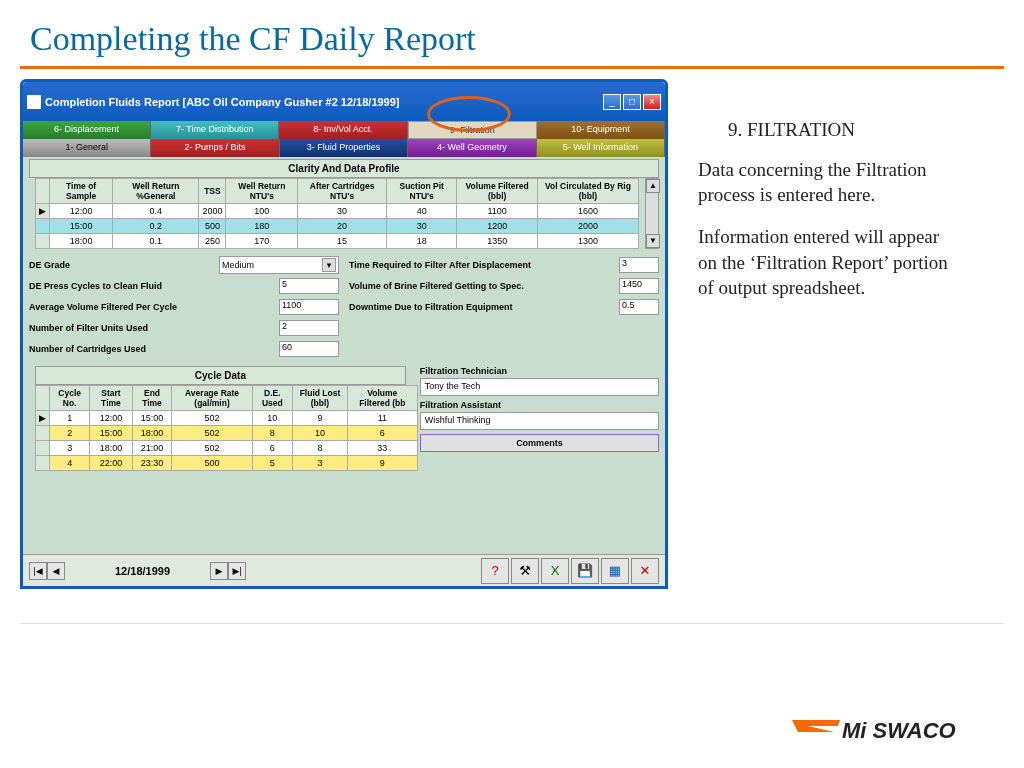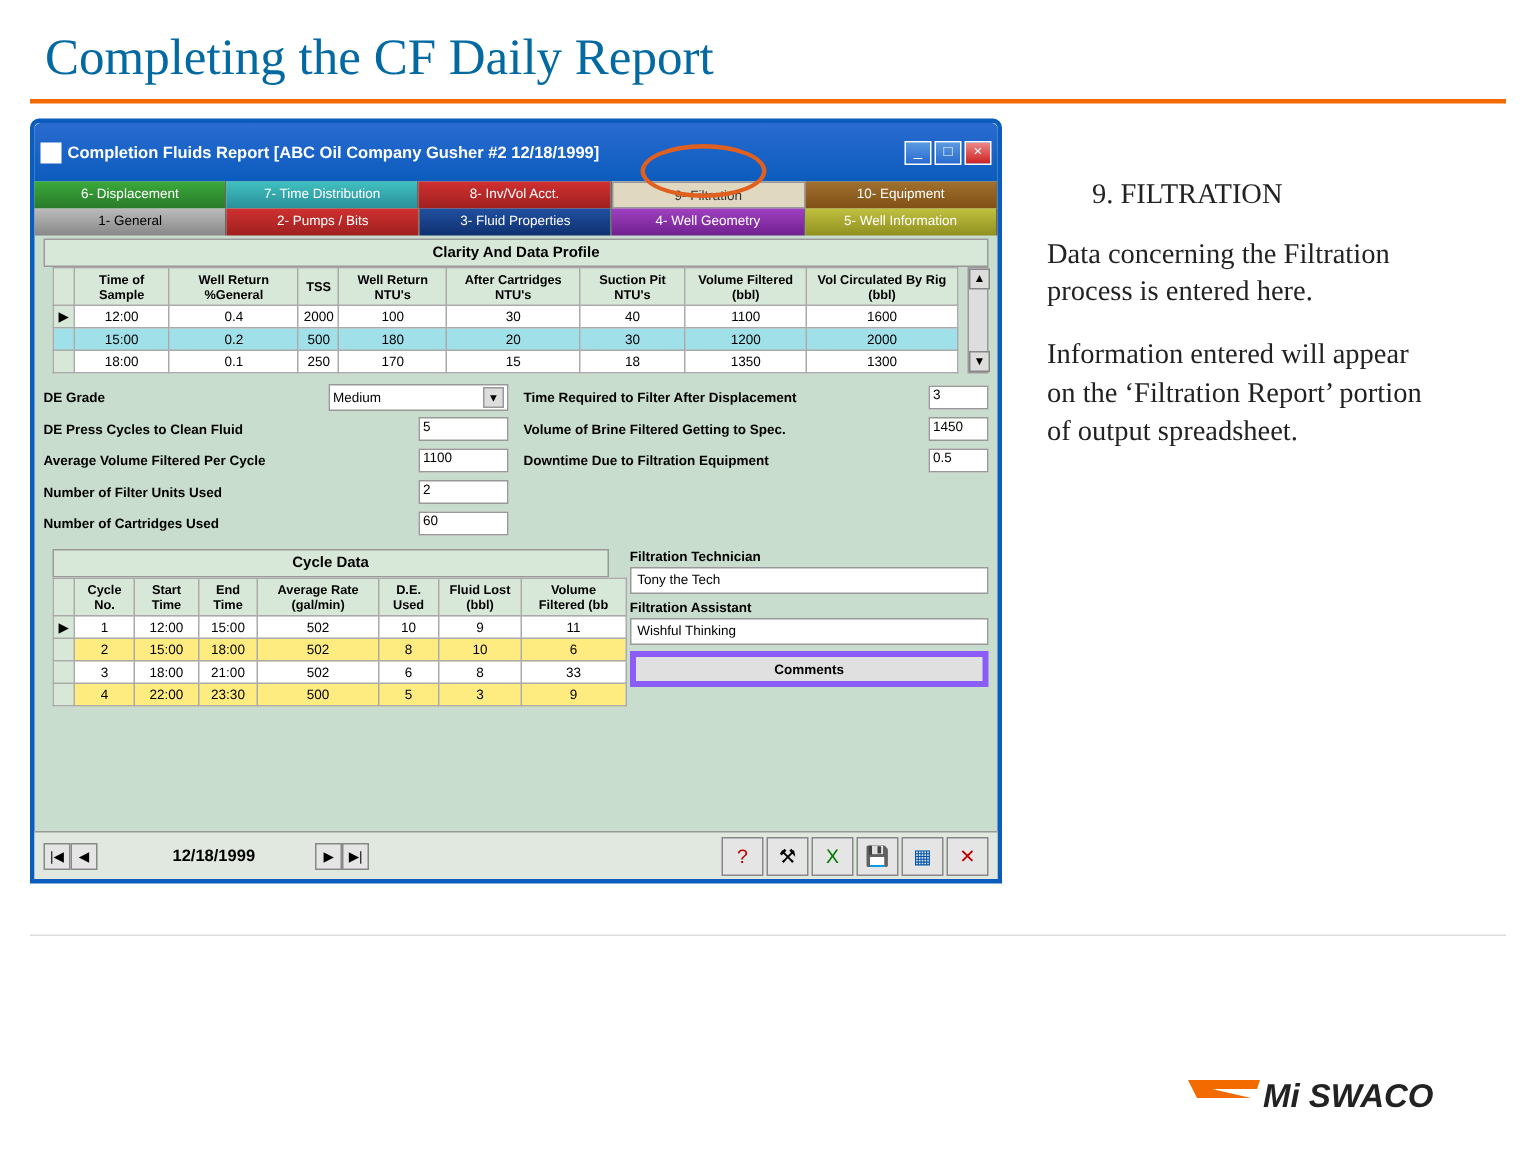--- a/index.html
+++ b/index.html
@@ -32,21 +32,21 @@
   .prow { display:flex; align-items:center; height:20px; margin-bottom:1px; }
   .plabel { flex:1; font-weight:bold; }
   .pinput { width:60px; height:16px; background:#fff; border:1px solid #999; padding:0 2px; font-size:9px; }
   .pselect { width:120px; height:18px; background:#fff; border:1px solid #999; font-size:9px; padding:0 2px; display:flex; align-items:center; justify-content:space-between; }
   .pselect .arr { width:14px; height:14px; background:#ddd; border:1px solid #999; text-align:center; line-height:12px; }
   .lower { display:flex; margin:4px 6px 0 6px; gap:8px; }
   .cycle-wrap { flex:1.6; }
   .tech-wrap { flex:1; font-size:9px; }
   .tech-wrap .tlabel{font-weight:bold; margin:2px 0;}
   .tech-wrap .tinput{background:#fff;border:1px solid #999;height:18px;padding:2px 4px;margin-bottom:4px;}
-  .comments-btn{background:#e0e0e0;border:4px solid #8b5cf6;padding:3px;text-align:center;font-weight:bold;}
+  .comments-btn{background:#e0e0e0;border:1px solid #8b5cf6;padding:3px;text-align:center;font-weight:bold;}
   .bottombar { position:absolute; bottom:0; left:0; right:0; height:32px; background:#e0e8e0; display:flex; align-items:center; padding:0 6px; border-top:1px solid #999;}
   .nav-btns{display:flex;gap:0;}
   .nav-btn{width:18px;height:18px;background:#e5e5e5;border:1px solid #888;font-size:9px;text-align:center;line-height:16px;}
   .date-disp{margin-left:50px;font-size:11px;font-weight:bold;}
   .nav-btns2{margin-left:40px;display:flex;gap:0;}
   .tool-btns{margin-left:auto;display:flex;gap:2px;}
   .tool-btn{width:28px;height:26px;background:#e5e5e5;border:1px solid #888;font-size:13px;text-align:center;line-height:24px;}
   .right { margin-left:30px; width:260px; font-family: Georgia, serif; font-size:19px; color:#222; line-height:1.35; }
   .right .h { margin:38px 0 14px 30px; }
   .right p { margin-bottom:16px; }

